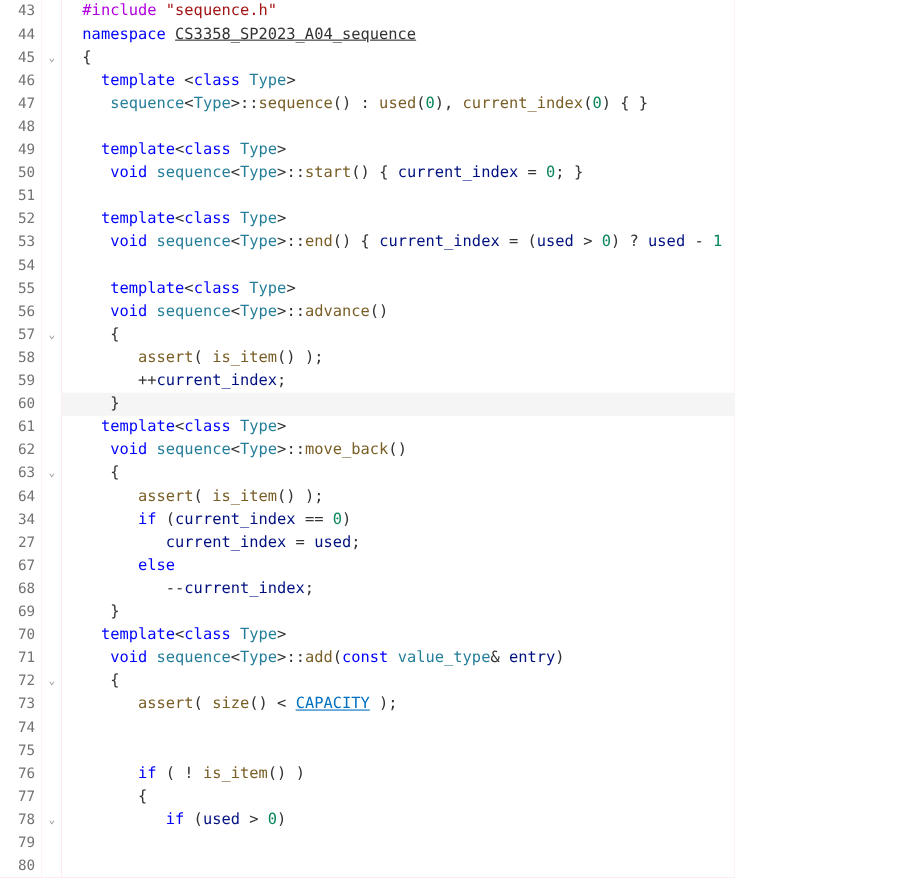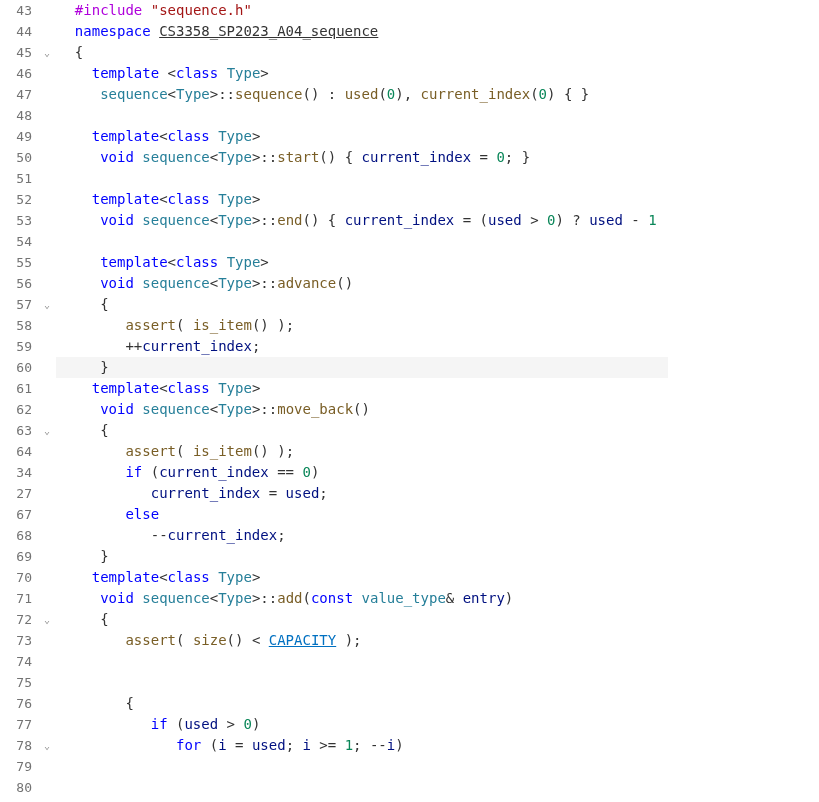--- a/index.html
+++ b/index.html
@@ -190,17 +190,17 @@
       <div class="code-line"><span>           </span><span class="tok-var">current_index</span><span> = </span><span class="tok-var">used</span><span class="tok-p">;</span></div>
       <div class="code-line"><span>        </span><span class="tok-kw">else</span></div>
       <div class="code-line"><span>           </span><span class="tok-p">--</span><span class="tok-var">current_index</span><span class="tok-p">;</span></div>
       <div class="code-line"><span>     </span><span class="tok-p">}</span></div>
       <div class="code-line"><span>    </span><span class="tok-kw">template</span><span class="tok-p">&lt;</span><span class="tok-kw">class</span><span> </span><span class="tok-type">Type</span><span class="tok-p">&gt;</span></div>
       <div class="code-line"><span>     </span><span class="tok-kw">void</span><span> </span><span class="tok-cls">sequence</span><span class="tok-p">&lt;</span><span class="tok-type">Type</span><span class="tok-p">&gt;</span><span class="tok-p">::</span><span class="tok-fn">add</span><span class="tok-p">(</span><span class="tok-kw">const</span><span> </span><span class="tok-type">value_type</span><span>&amp; </span><span class="tok-var">entry</span><span class="tok-p">)</span></div>
       <div class="code-line"><span>     </span><span class="tok-p">{</span></div>
       <div class="code-line"><span>        </span><span class="tok-fn">assert</span><span>( </span><span class="tok-fn">size</span><span class="tok-p">(</span><span class="tok-p">)</span><span> &lt; </span><span class="tok-const">CAPACITY</span><span> )</span><span class="tok-p">;</span></div>
       <div class="code-line"><span></span></div>
       <div class="code-line"><span></span></div>
+      <div class="code-line"><span>        </span><span class="tok-kw">if</span><span> ( ! </span><span class="tok-fn">is_item</span><span class="tok-p">(</span><span class="tok-p">)</span><span> )</span></div>
       <div class="code-line"><span>        </span><span class="tok-p">{</span></div>
       <div class="code-line"><span>           </span><span class="tok-kw">if</span><span> (</span><span class="tok-var">used</span><span> &gt; </span><span class="tok-num">0</span><span class="tok-p">)</span></div>
-      <div class="code-line"><span>              </span><span class="tok-kw">for</span><span> (</span><span class="tok-var">i</span><span> = </span><span class="tok-var">used</span><span>; </span><span class="tok-var">i</span><span> &gt;= </span><span class="tok-num">1</span><span>; </span><span class="tok-p">--</span><span class="tok-var">i</span><span class="tok-p">)</span></div>
     </div>
 </div>
 
 </body></html>

